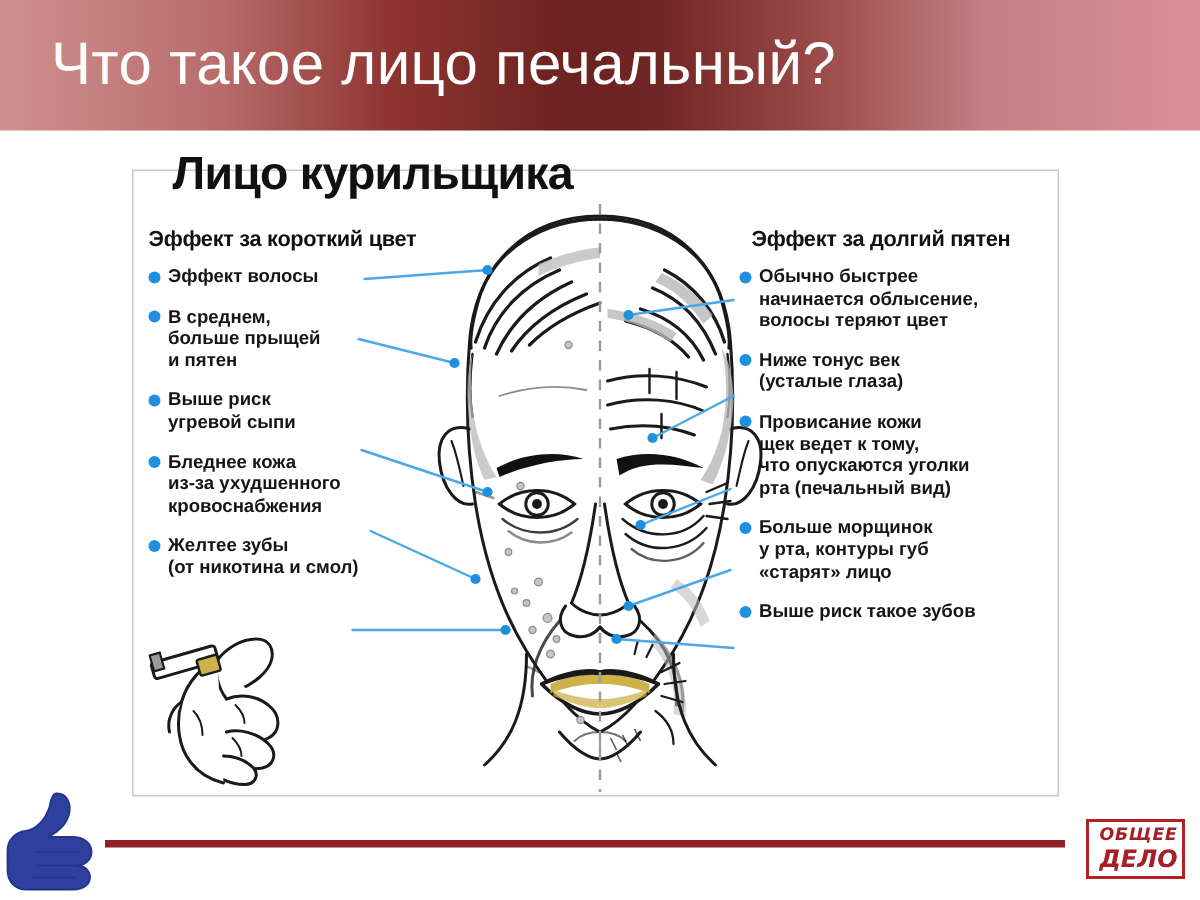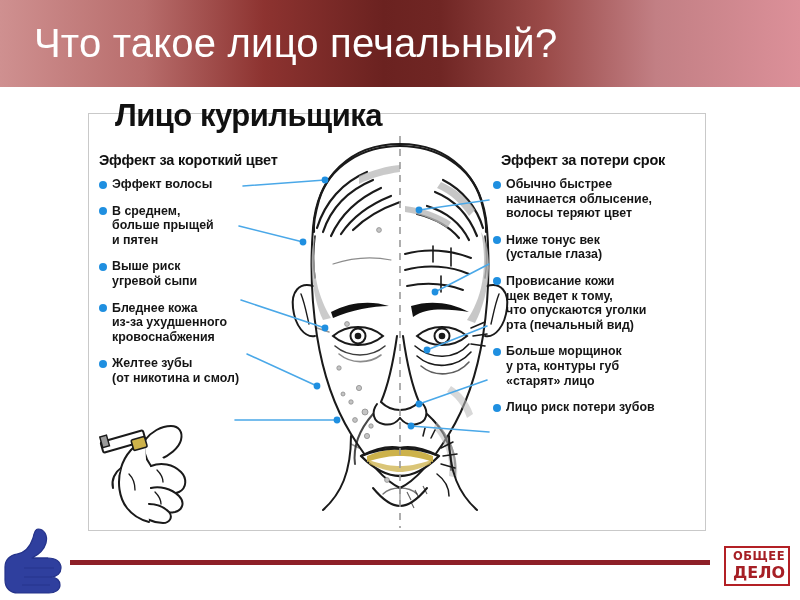--- a/index.html
+++ b/index.html
@@ -107,20 +107,21 @@
     width:66px;height:40px;
     border:2.5px solid #b32025;
     box-sizing:border-box;
     background:#ffffff;
   }
   .logo-line{
     position:absolute;left:0;width:66px;text-align:center;
     color:#a61f25;font-weight:bold;
     font-family:"DejaVu Sans", sans-serif;
     letter-spacing:0.5px;
+    font-style:italic;
   }
   .logo-l1{top:1px;font-size:11.5px;}
   .logo-l2{top:15px;font-size:16px;letter-spacing:0px;}
 </style>
 </head>
 <body>
 
 <div class="title-banner">
   <div class="title-text">Что такое лицо печальный?</div>
 </div>
@@ -340,27 +341,27 @@
     <ul class="bullet-list">
       <li class="bullet-item">Эффект волосы</li>
       <li class="bullet-item">В среднем,<br>больше прыщей<br>и пятен</li>
       <li class="bullet-item">Выше риск<br>угревой сыпи</li>
       <li class="bullet-item">Бледнее кожа<br>из-за ухудшенного<br>кровоснабжения</li>
       <li class="bullet-item">Желтее зубы<br>(от никотина и смол)</li>
     </ul>
   </div>
 
   <div class="col col-right">
-    <div class="col-head">Эффект за потери срок</div>
+    <div class="col-head">Эффект за долгий пятен</div>
     <ul class="bullet-list">
       <li class="bullet-item">Обычно быстрее<br>начинается облысение,<br>волосы теряют цвет</li>
       <li class="bullet-item">Ниже тонус век<br>(усталые глаза)</li>
       <li class="bullet-item">Провисание кожи<br>щек ведет к тому,<br>что опускаются уголки<br>рта (печальный вид)</li>
       <li class="bullet-item">Больше морщинок<br>у рта, контуры губ<br>«старят» лицо</li>
-      <li class="bullet-item">Лицо риск потери зубов</li>
+      <li class="bullet-item">Выше риск такое зубов</li>
     </ul>
   </div>
 </div>
 
 <svg class="thumb-icon" viewBox="0 0 62 73" xmlns="http://www.w3.org/2000/svg">
   <g fill="#2f3f9e" stroke="#25338a" stroke-width="1.2" stroke-linejoin="round">
     <path d="M34 2 C40 2 44 8 42 16 C40 23 34 28 28 31 L44 31 C52 31 57 35 57 41 C57 46 53 50 47 50 C53 50 56 54 56 58 C56 63 51 66 45 66 L14 66 C6 66 1 61 1 53 L1 40 C1 33 6 28 13 27 C20 26 26 20 29 11 C30 6 31 2 34 2 Z"></path>
   </g>
   <g fill="none" stroke="#25338a" stroke-width="1.1" opacity="0.85">
     <path d="M28 31 L44 31"></path>

